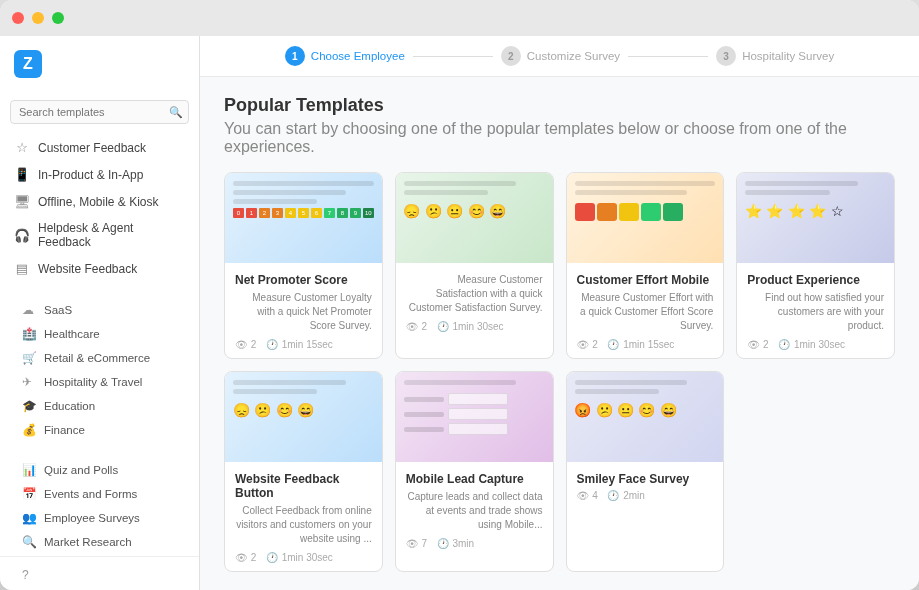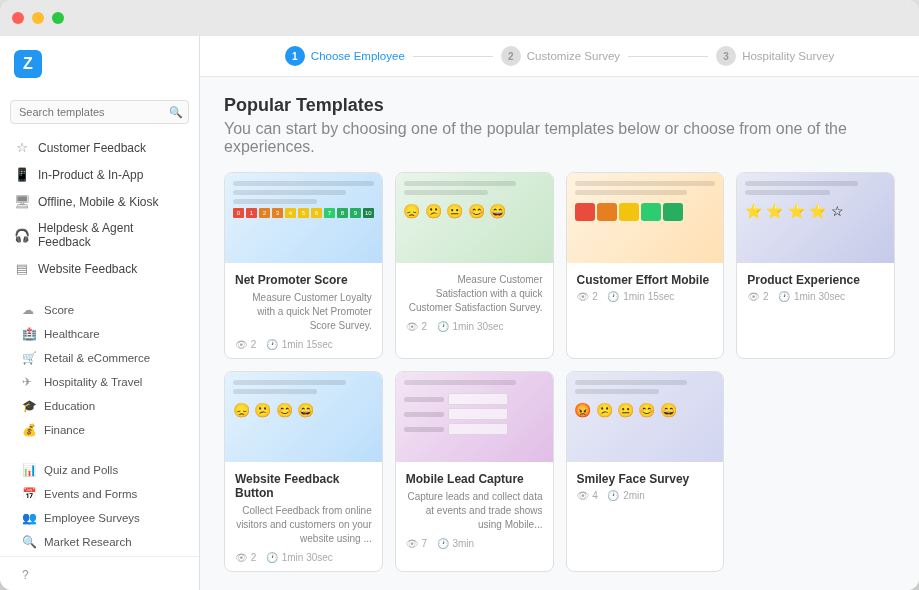--- a/index.html
+++ b/index.html
@@ -321,21 +321,21 @@
           <span class="icon">▤</span>
           <span>Website Feedback</span>
         </div>
       </div>
 
       <div class="sidebar-divider"></div>
 
       <div class="sidebar-section">
         <div class="sidebar-sub-item">
           <span class="icon">☁</span>
-          <span>Score</span>
+          <span>SaaS</span>
         </div>
         <div class="sidebar-sub-item">
           <span class="icon">🏥</span>
           <span>Healthcare</span>
         </div>
         <div class="sidebar-sub-item">
           <span class="icon">🛒</span>
           <span>Retail &amp; eCommerce</span>
         </div>
         <div class="sidebar-sub-item">
@@ -483,20 +483,21 @@
                   <div class="rating-dot" style="background:#e74c3c; width:20px; height:18px; border-radius:3px;"></div>
                   <div class="rating-dot" style="background:#e67e22; width:20px; height:18px; border-radius:3px;"></div>
                   <div class="rating-dot" style="background:#f1c40f; width:20px; height:18px; border-radius:3px;"></div>
                   <div class="rating-dot" style="background:#2ecc71; width:20px; height:18px; border-radius:3px;"></div>
                   <div class="rating-dot" style="background:#27ae60; width:20px; height:18px; border-radius:3px;"></div>
                 </div>
               </div>
             </div>
             <div class="card-body">
               <div class="card-title">Customer Effort Mobile</div>
+              <div class="card-desc">Measure Customer Effort with a quick Customer Effort Score Survey.</div>
               <div class="card-meta">
                 <div class="meta-item">
                   <span>👁</span>
                   <span>2</span>
                 </div>
                 <div class="meta-item">
                   <span>🕐</span>
                   <span>1min 15sec</span>
                 </div>
               </div>
@@ -512,20 +513,21 @@
                   <span class="preview-emoji">⭐</span>
                   <span class="preview-emoji">⭐</span>
                   <span class="preview-emoji">⭐</span>
                   <span class="preview-emoji">⭐</span>
                   <span class="preview-emoji">☆</span>
                 </div>
               </div>
             </div>
             <div class="card-body">
               <div class="card-title">Product Experience</div>
+              <div class="card-desc">Find out how satisfied your customers are with your product.</div>
               <div class="card-meta">
                 <div class="meta-item">
                   <span>👁</span>
                   <span>2</span>
                 </div>
                 <div class="meta-item">
                   <span>🕐</span>
                   <span>1min 30sec</span>
                 </div>
               </div>

